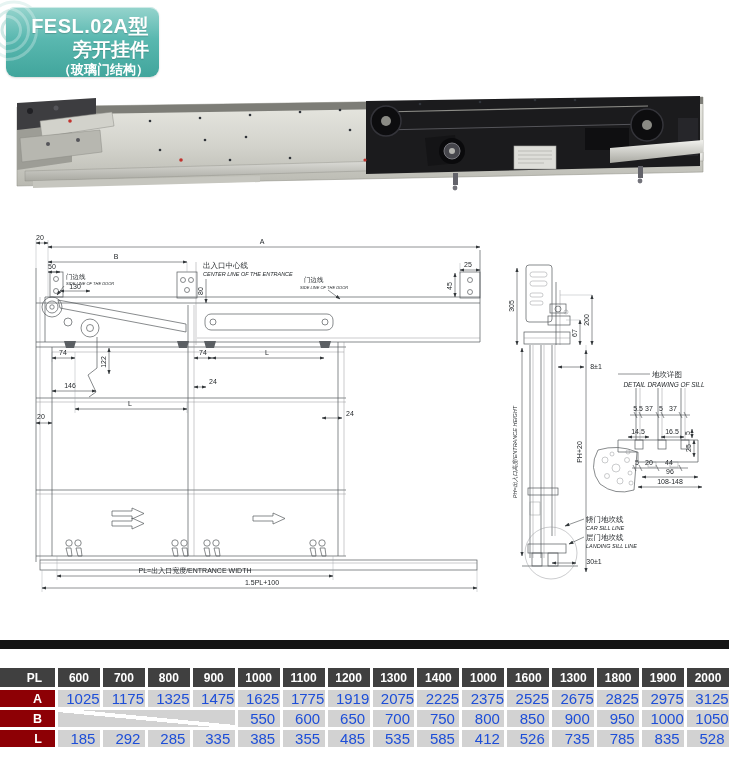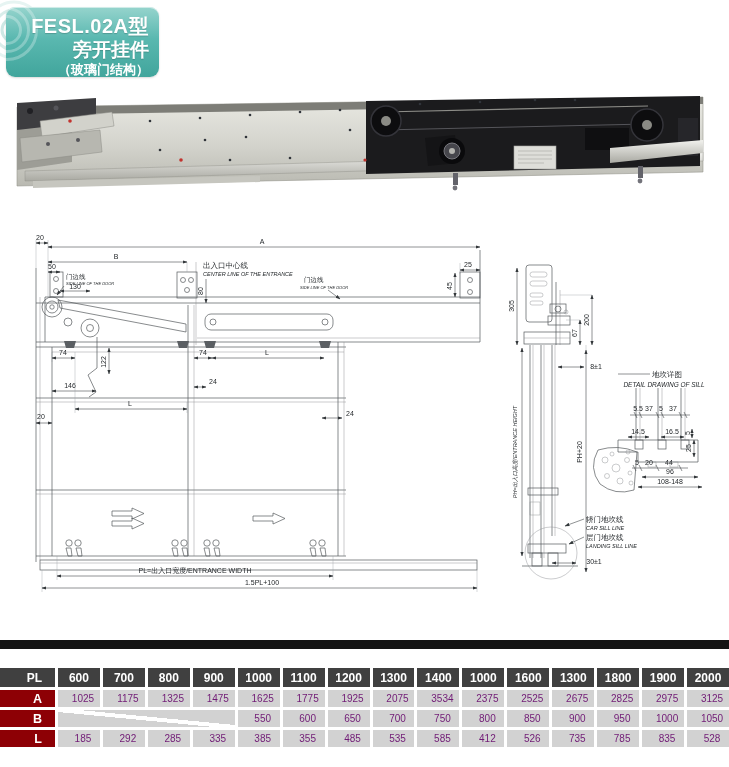--- a/index.html
+++ b/index.html
@@ -32,21 +32,21 @@
   
   #bar{position:absolute;left:0;top:640px;width:729px;height:9px;background:#141414;}
   #spec-table{position:absolute;left:0;top:668px;width:729px;display:grid;
               grid-template-columns:55px repeat(15,1fr);
               grid-template-rows:19px 17px 17px 17px;gap:3px;}
   #spec-table .hc{background:#404040;color:#fff;font-weight:bold;font-size:12px;
                   display:flex;align-items:center;justify-content:center;}
   #spec-table .corner{justify-content:flex-end;padding-right:13px;}
   #spec-table .rl{background:#8d0005;color:#fff;font-weight:bold;font-size:12.5px;
                   display:flex;align-items:center;justify-content:flex-end;padding-right:13px;}
-  #spec-table .dc{background:#d2d2d2;color:#701a75;font-size:10px;
+  #spec-table .dc{background:#d2d2d2;color:#1d4ed8;font-size:15px;
                   display:flex;align-items:center;justify-content:center;padding-left:8px;}
   #spec-table .blank{grid-column:2 / span 4;
      background:linear-gradient(to top right,#d2d2d2 calc(50% - 2px),#fff calc(50% - 2px),
                 #fff calc(50% + 2px),#d2d2d2 calc(50% + 2px));}
 </style>
 </head>
 <body>
 
 <div id="page">
 
@@ -424,23 +424,23 @@
       <div class="hc">1800</div>
       <div class="hc">1900</div>
       <div class="hc">2000</div>
       <div class="rl">A</div>
       <div class="dc">1025</div>
       <div class="dc">1175</div>
       <div class="dc">1325</div>
       <div class="dc">1475</div>
       <div class="dc">1625</div>
       <div class="dc">1775</div>
-      <div class="dc">1925</div>
+      <div class="dc">1919</div>
       <div class="dc">2075</div>
-      <div class="dc">3534</div>
+      <div class="dc">2225</div>
       <div class="dc">2375</div>
       <div class="dc">2525</div>
       <div class="dc">2675</div>
       <div class="dc">2825</div>
       <div class="dc">2975</div>
       <div class="dc">3125</div>
       <div class="rl">B</div>
       <div class="dc blank" style="grid-column: 2 / span 4;"></div>
       <div class="dc">550</div>
       <div class="dc">600</div>

